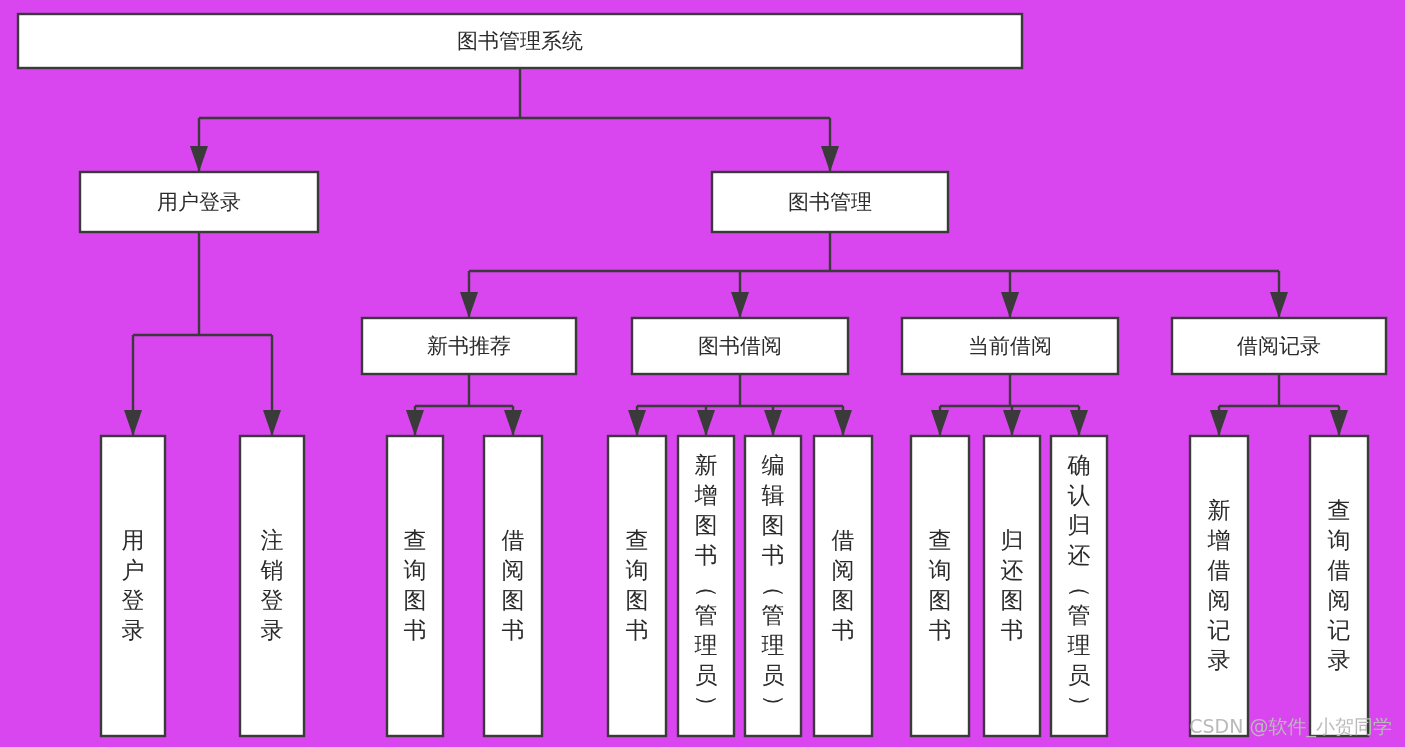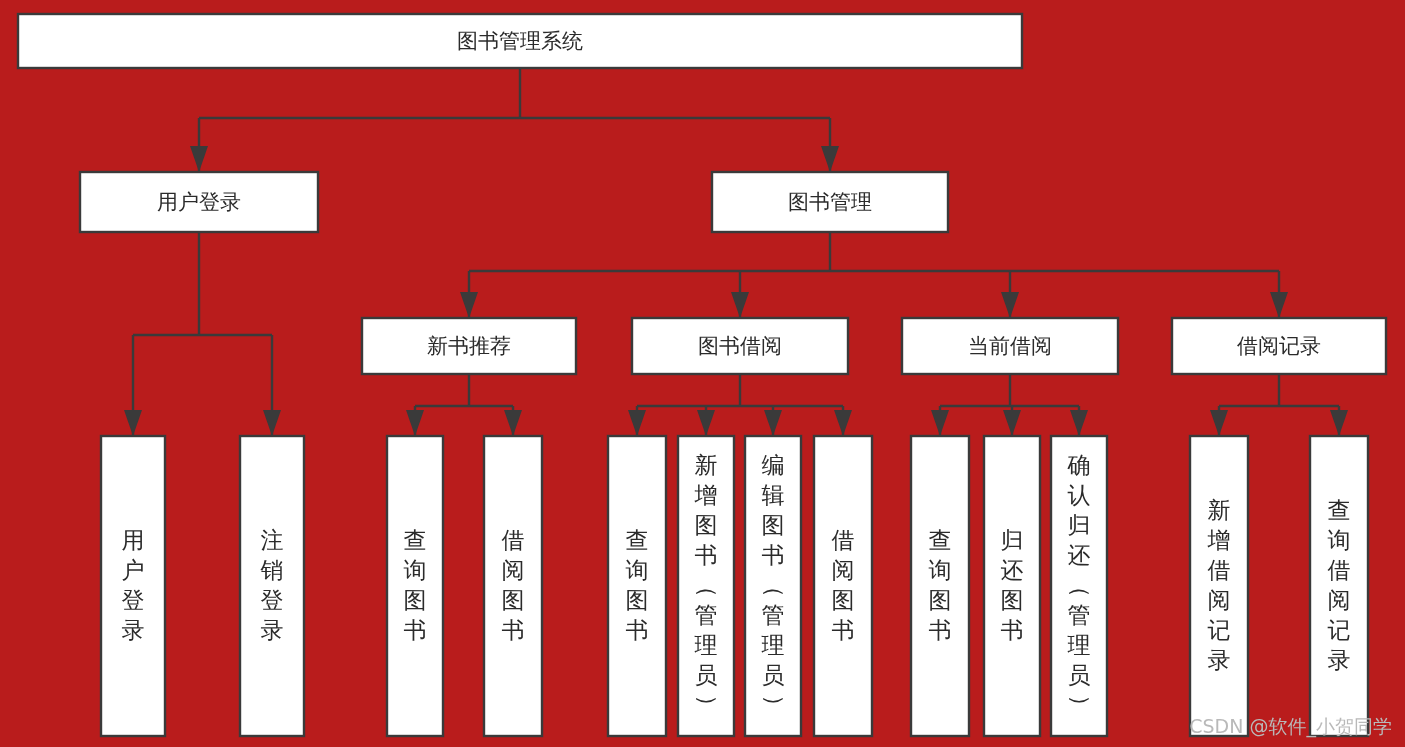--- a/index.html
+++ b/index.html
@@ -8,21 +8,21 @@
     padding: 0;
     background: #ffffff;
   }
   body {
     font-family: "DejaVu Sans", "Liberation Sans", sans-serif;
   }
   #diagram-root {
     position: relative;
     width: 1405px;
     height: 747px;
-    background: #b91c1c;
+    background: #d946ef;
     overflow: hidden;
   }
   svg.diagram-canvas {
     position: absolute;
     left: 0;
     top: 0;
     width: 1405px;
     height: 747px;
     display: block;
   }

